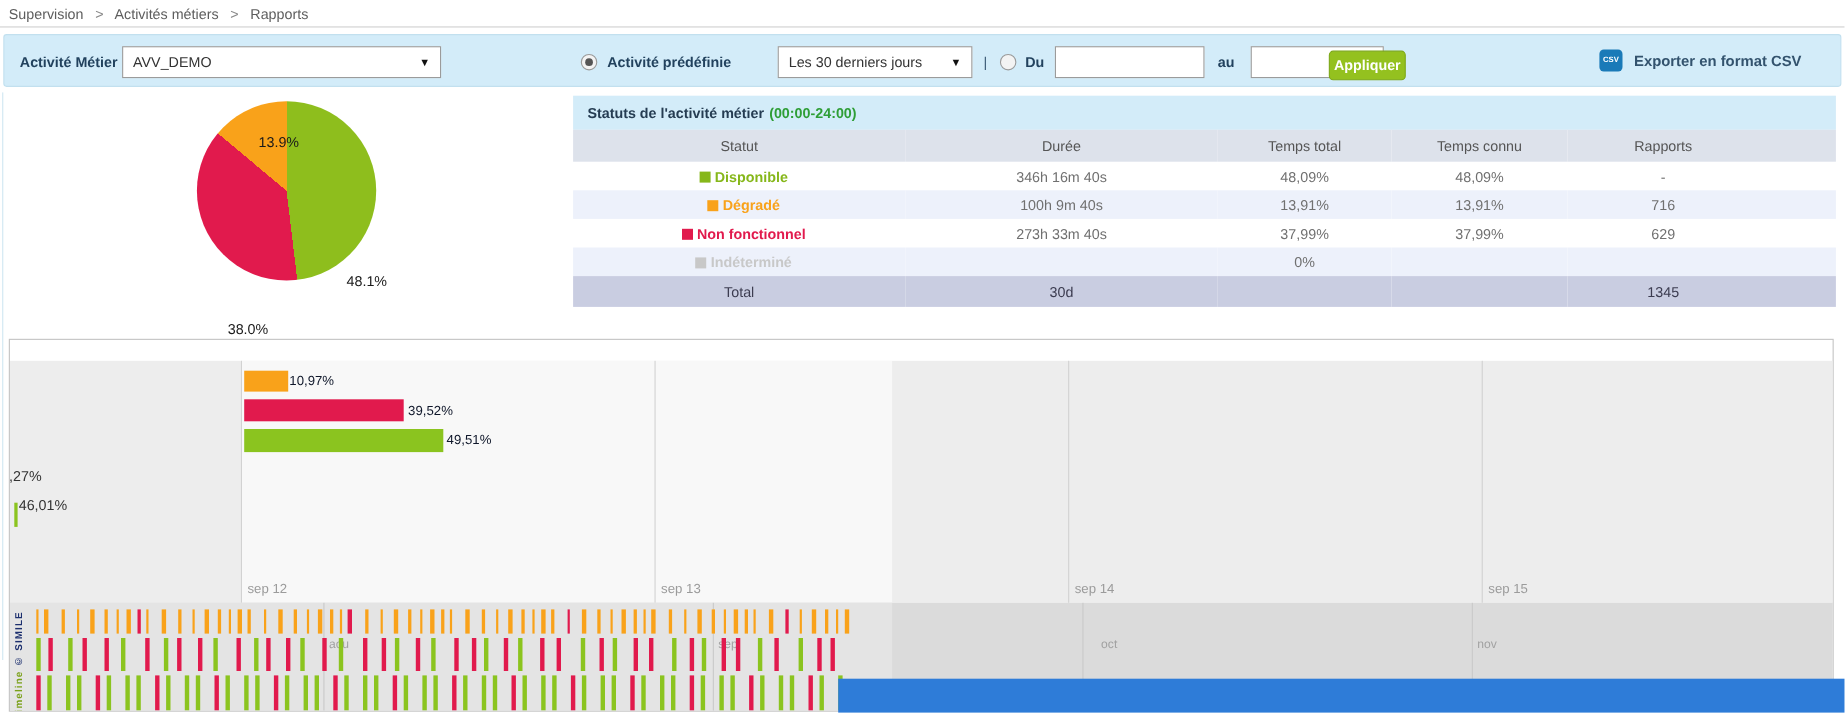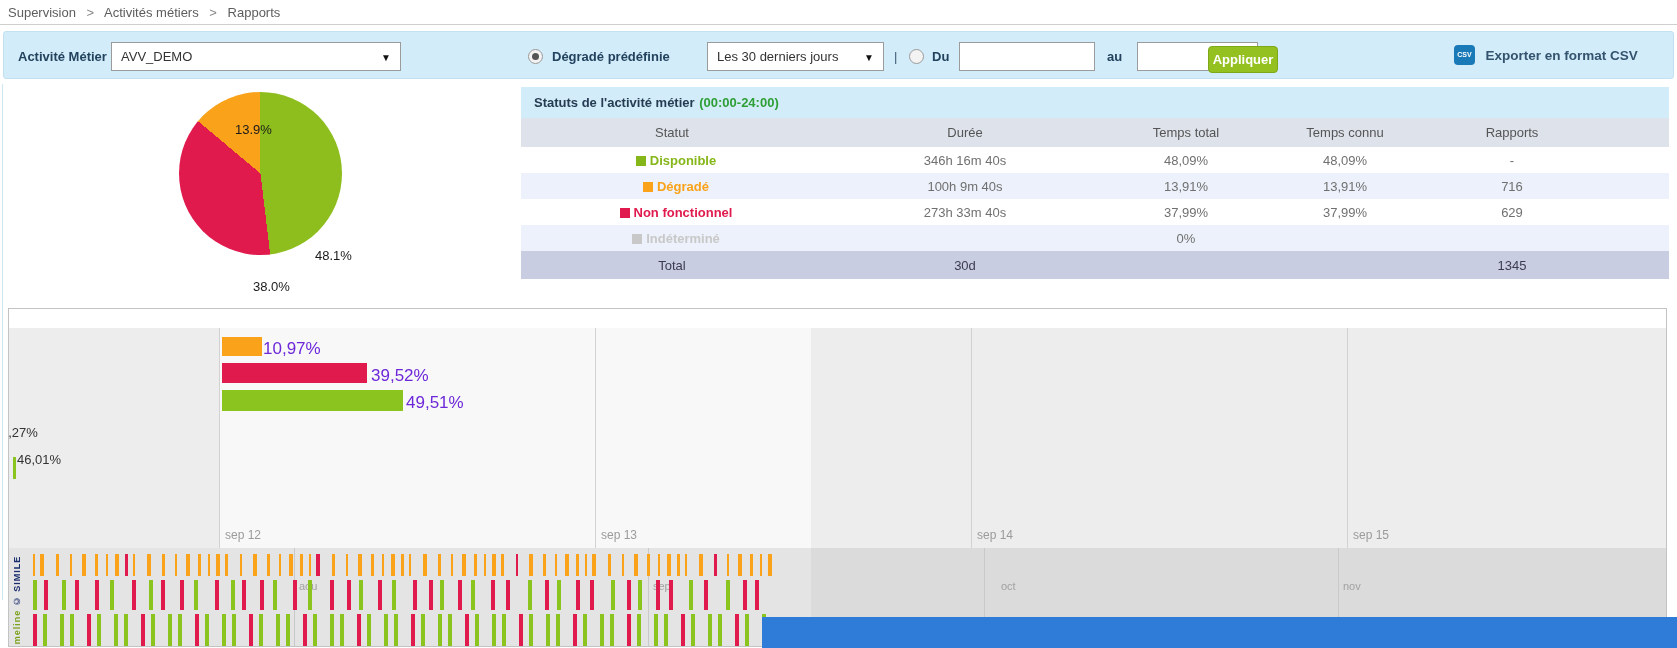--- a/index.html
+++ b/index.html
@@ -53,21 +53,21 @@
   th.alertes, td.alertes { padding-right:70px; }
 
   
   .timeline { position:absolute; left:8px; top:308px; width:1659px; height:339px;
     border:1px solid #c3c3c3; background:#fff; overflow:hidden; }
   .main-band { position:absolute; left:0; top:19px; width:1659px; height:220px; background:#ededed; }
   .highlight { position:absolute; left:210px; top:0; width:592px; height:220px; background:rgba(255,255,255,.62); }
   .day-line { position:absolute; top:0; width:1px; height:220px; background:#d2d2d2; }
   .day-label { position:absolute; top:200px; font-size:12px; color:#9b9b9b; padding-left:6px; }
   .tl-bar { position:absolute; height:20px; }
-  .tl-bar-label { position:absolute; font-size:17px; color:#6d28d9; }
+  .tl-bar-label { position:absolute; font-size:12px; color:#0f172a; }
   .clip-label { position:absolute; font-size:13px; color:#333; }
   .stub { position:absolute; left:4px; top:129px; width:3px; height:22px; }
   .ov-band { position:absolute; left:0; top:239px; width:1659px; height:100px; background:#dbdbdb; }
   .ov-past { position:absolute; left:0; top:0; width:802px; height:100px; background:#e4e4e4; }
   .month-line { position:absolute; top:0; width:1px; height:100px; background:#c9c9c9; }
   .month-label { position:absolute; top:32px; font-size:11px; color:#a2a2a2; padding-left:5px; }
   .tick-row { position:absolute; left:0; width:802px; }
   .tick { position:absolute; top:0; }
   .watermark { position:absolute; left:3px; top:207px; height:138px; writing-mode:vertical-rl;
     transform:rotate(180deg); font-size:9px; font-weight:bold; letter-spacing:1px; white-space:nowrap; }
@@ -90,21 +90,21 @@
 <div class="toolbar">
   <span class="tb-label" style="left:14px;">Activité Métier</span>
   <div class="tb-box" style="left:107px; width:290px;">
     <span>AVV_DEMO</span>
     <span class="tb-caret">▼</span>
   </div>
 
   <span class="radio" style="left:524px;">
       <span class="dot"></span>
     </span>
-  <span class="tb-label" style="left:548px;">Dégradé prédéfinie</span>
+  <span class="tb-label" style="left:548px;">Activité prédéfinie</span>
   <div class="tb-box" style="left:703px; width:177px;">
     <span>Les 30 derniers jours</span>
     <span class="tb-caret">▼</span>
   </div>
 
   <span class="tb-label" style="left:890px; font-weight:normal; color:#3a5a75;">|</span>
   <span class="radio" style="left:905px;"></span>
   <span class="tb-label" style="left:928px;">Du</span>
   <div class="tb-box" style="left:955px; width:136px;">
     <span></span>
@@ -119,21 +119,21 @@
     <span class="csv-ico">CSV</span>
     <span class="txt">Exporter en format CSV</span>
   </div>
 </div>
 
 <div class="left-edge"></div>
 
 <div class="pie-section">
   <div class="pie" id="pie" style="background: conic-gradient(rgb(142, 190, 29) 0%, rgb(142, 190, 29) 48.1%, rgb(225, 26, 77) 48.1%, rgb(225, 26, 77) 86.1%, rgb(249, 162, 26) 86.1%, rgb(249, 162, 26) 100%);"></div>
   <span class="pie-label" style="left:315px; top:168px;">48.1%</span>
-  <span class="pie-label" style="left:207px; top:199px;margin-left:46px;">38.0%</span>
+  <span class="pie-label" style="left:207px; top:212px;">38.0%</span>
   <span class="pie-label" style="left:235px; top:42px;">13.9%</span>
 </div>
 
 <div class="table-panel">
   <div class="table-title">
     <span class="t">Statuts de l'activité métier</span>
     <span class="p">(00:00-24:00)</span>
   </div>
   <table class="status">
     <colgroup>

